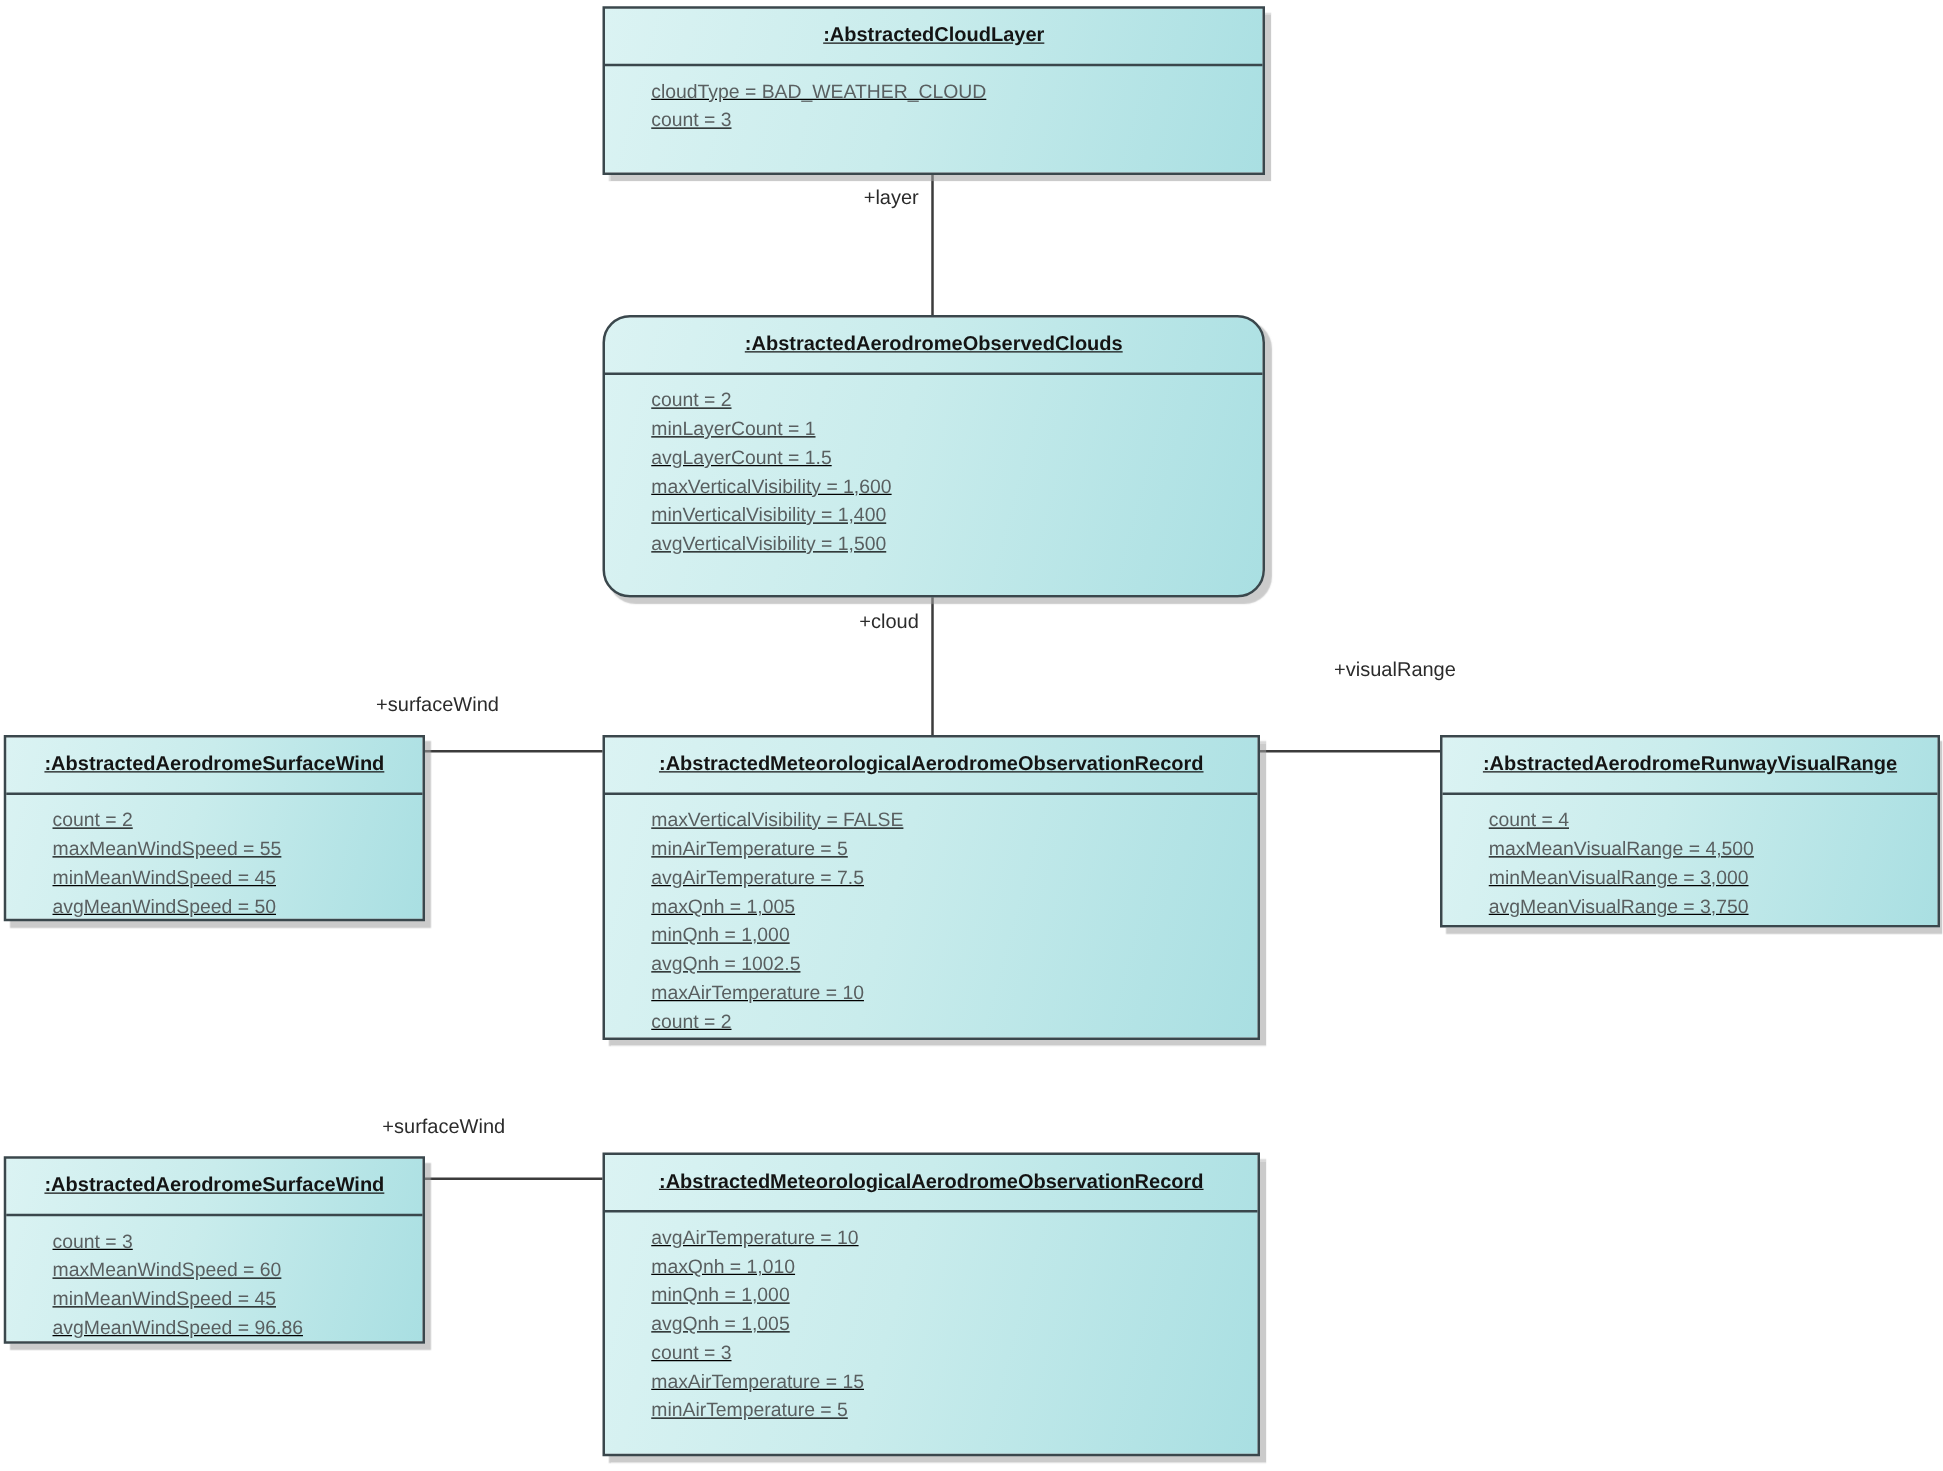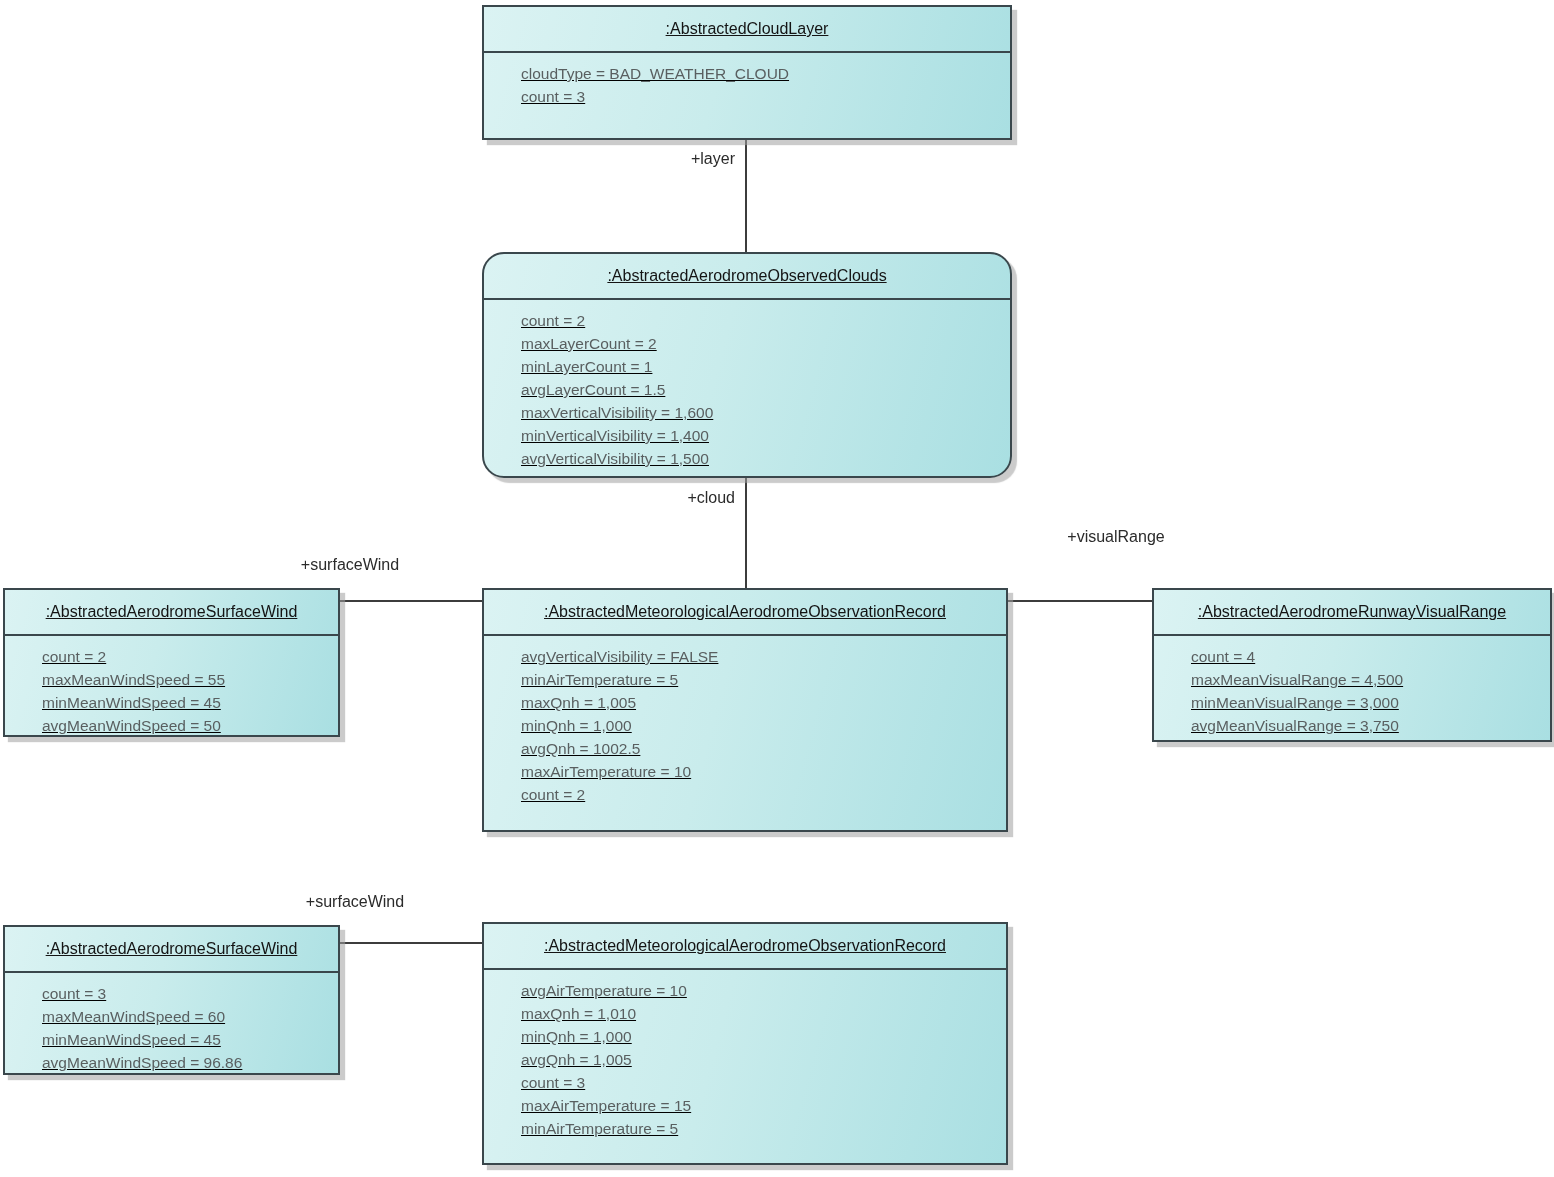--- a/index.html
+++ b/index.html
@@ -23,21 +23,21 @@
     box-shadow: 5px 5px 1px rgba(160,160,160,0.55);
   }
   .obj-title {
     box-sizing: border-box;
     height: 46px;
     display: flex;
     align-items: center;
     justify-content: center;
     border-bottom: 2px solid #3a474c;
     font-size: 16px;
-    font-weight: normal;
+    font-weight: bold;
     color: #141414;
     text-decoration: underline;
     white-space: nowrap;
   }
   .obj-body {
     box-sizing: border-box;
     padding: 9px 8px 0 37px;
     text-decoration: underline;
   }
   .attr {
@@ -86,21 +86,20 @@
     <div class="obj-body">
       <div class="attr">cloudType = BAD_WEATHER_CLOUD</div>
       <div class="attr">count = 3</div>
     </div>
   </div>
 
   <div class="obj" style="left:482px; top:252px; width:530px; height:226px;border-radius:22px;">
     <div class="obj-title">:AbstractedAerodromeObservedClouds</div>
     <div class="obj-body">
       <div class="attr">count = 2</div>
-      <div class="attr">maxLayerCount = 2</div>
       <div class="attr">minLayerCount = 1</div>
       <div class="attr">avgLayerCount = 1.5</div>
       <div class="attr">maxVerticalVisibility = 1,600</div>
       <div class="attr">minVerticalVisibility = 1,400</div>
       <div class="attr">avgVerticalVisibility = 1,500</div>
     </div>
   </div>
 
   <div class="obj" style="left:3px; top:588px; width:337px; height:149px;">
     <div class="obj-title">:AbstractedAerodromeSurfaceWind</div>
@@ -108,22 +107,23 @@
       <div class="attr">count = 2</div>
       <div class="attr">maxMeanWindSpeed = 55</div>
       <div class="attr">minMeanWindSpeed = 45</div>
       <div class="attr">avgMeanWindSpeed = 50</div>
     </div>
   </div>
 
   <div class="obj" style="left:482px; top:588px; width:526px; height:244px;">
     <div class="obj-title">:AbstractedMeteorologicalAerodromeObservationRecord</div>
     <div class="obj-body">
-      <div class="attr">avgVerticalVisibility = FALSE</div>
+      <div class="attr">maxVerticalVisibility = FALSE</div>
       <div class="attr">minAirTemperature = 5</div>
+      <div class="attr">avgAirTemperature = 7.5</div>
       <div class="attr">maxQnh = 1,005</div>
       <div class="attr">minQnh = 1,000</div>
       <div class="attr">avgQnh = 1002.5</div>
       <div class="attr">maxAirTemperature = 10</div>
       <div class="attr">count = 2</div>
     </div>
   </div>
 
   <div class="obj" style="left:1152px; top:588px; width:400px; height:154px;">
     <div class="obj-title">:AbstractedAerodromeRunwayVisualRange</div>

